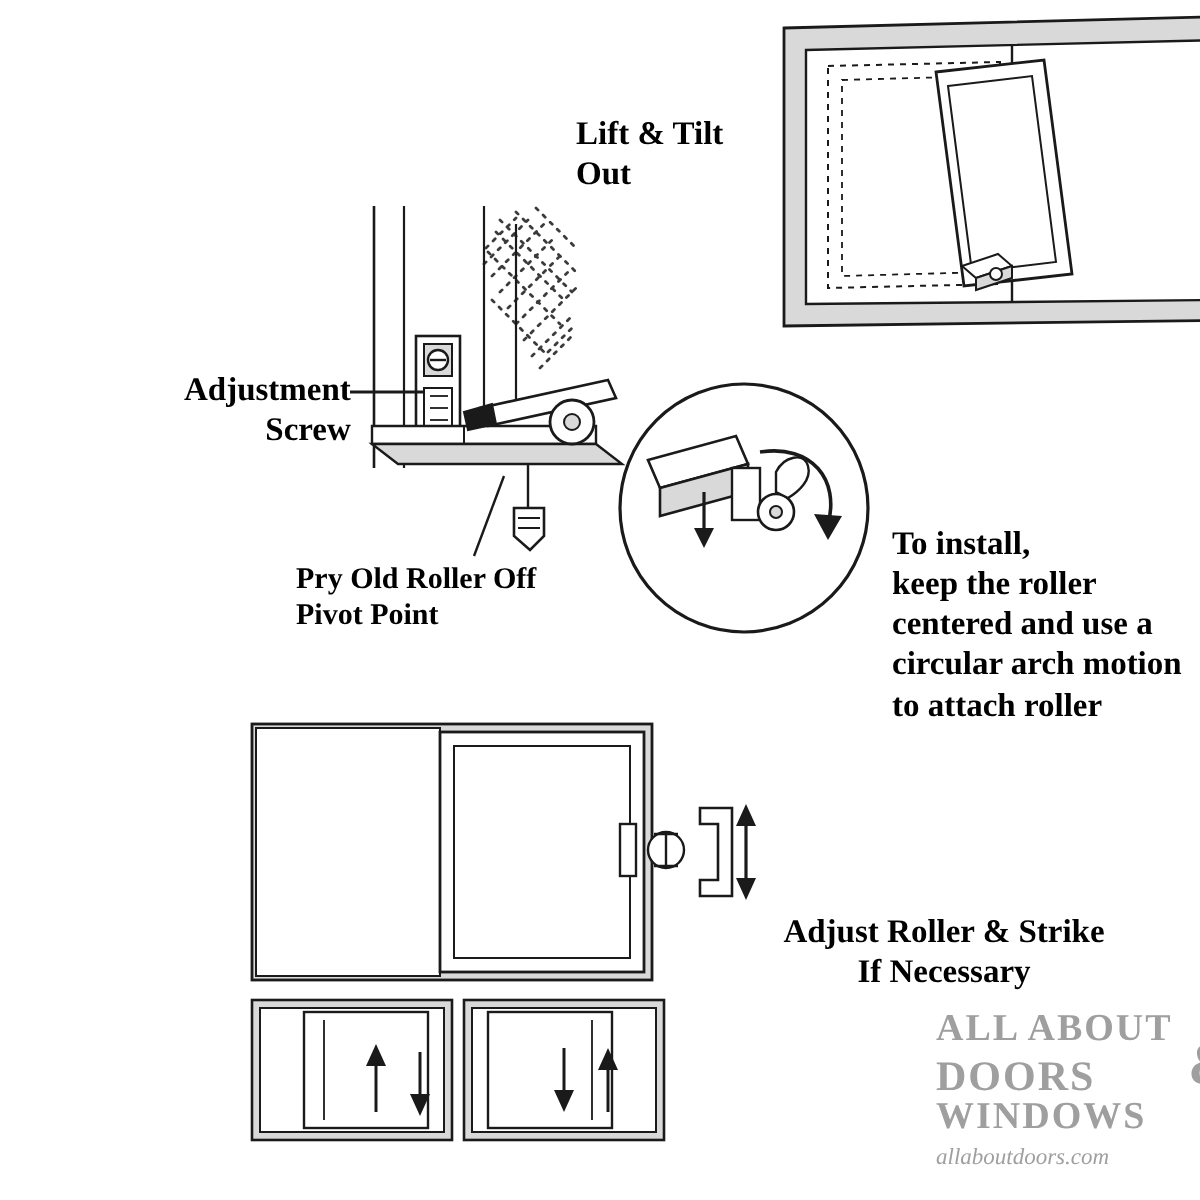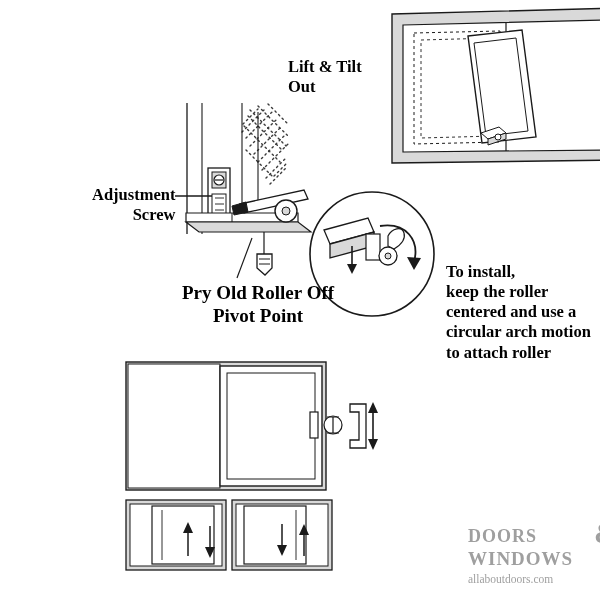--- a/index.html
+++ b/index.html
@@ -33,24 +33,24 @@
     font-size: 16.5px;
     text-align: left;
   }
   .lbl-adj {
     left: 56px;
     top: 185px;
     font-size: 16.5px;
     text-align: right;
   }
   .lbl-pry {
-    left: 124px;
+    left: 112px;
     top: 281px;
-    font-size: 19px;
-    text-align: center;
+    font-size: 15px;
+    text-align: left;
     width: 196px;
   }
   .lbl-install {
     left: 410px;
     top: 262px;
     font-size: 16.5px;
     width: 176px;
   }
   .lbl-strike {
     left: 336px;
@@ -67,39 +67,40 @@
     letter-spacing: 1px;
   }
   .wm-all {
     left: 432px;
     top: 504px;
     font-size: 19px;
   }
   .wm-doors {
     left: 432px;
     top: 526px;
-    font-size: 18px;
+    font-size: 21px;
   }
   .wm-amp {
     left: 558px;
     top: 516px;
     font-size: 30px;
     letter-spacing: 0;
   }
   .wm-win {
     left: 432px;
     top: 548px;
     font-size: 19px;
   }
   .wm-url {
     left: 432px;
     top: 573px;
     font-size: 11.5px;
     font-weight: normal;
     letter-spacing: 0;
+    font-style: italic;
   }
   svg.art {
     position: absolute;
     left: 0;
     top: 0;
   }
 </style>
 </head>
 <body>
 
@@ -265,19 +266,22 @@
 
   <div class="lbl lbl-pry">Pry Old Roller Off
 Pivot Point</div>
 
   <div class="lbl lbl-install">To install,
 keep the roller
 centered and use a
 circular arch motion
 to attach roller</div>
 
-
+  <div class="lbl lbl-strike">Adjust Roller &amp; Strike
+If Necessary</div>
+
+  <div class="wm wm-all">ALL ABOUT</div>
   <div class="wm wm-doors">DOORS</div>
   <div class="wm wm-amp">&amp;</div>
   <div class="wm wm-win">WINDOWS</div>
   <div class="wm wm-url">allaboutdoors.com</div>
 
 </div>
 
 </body></html>

